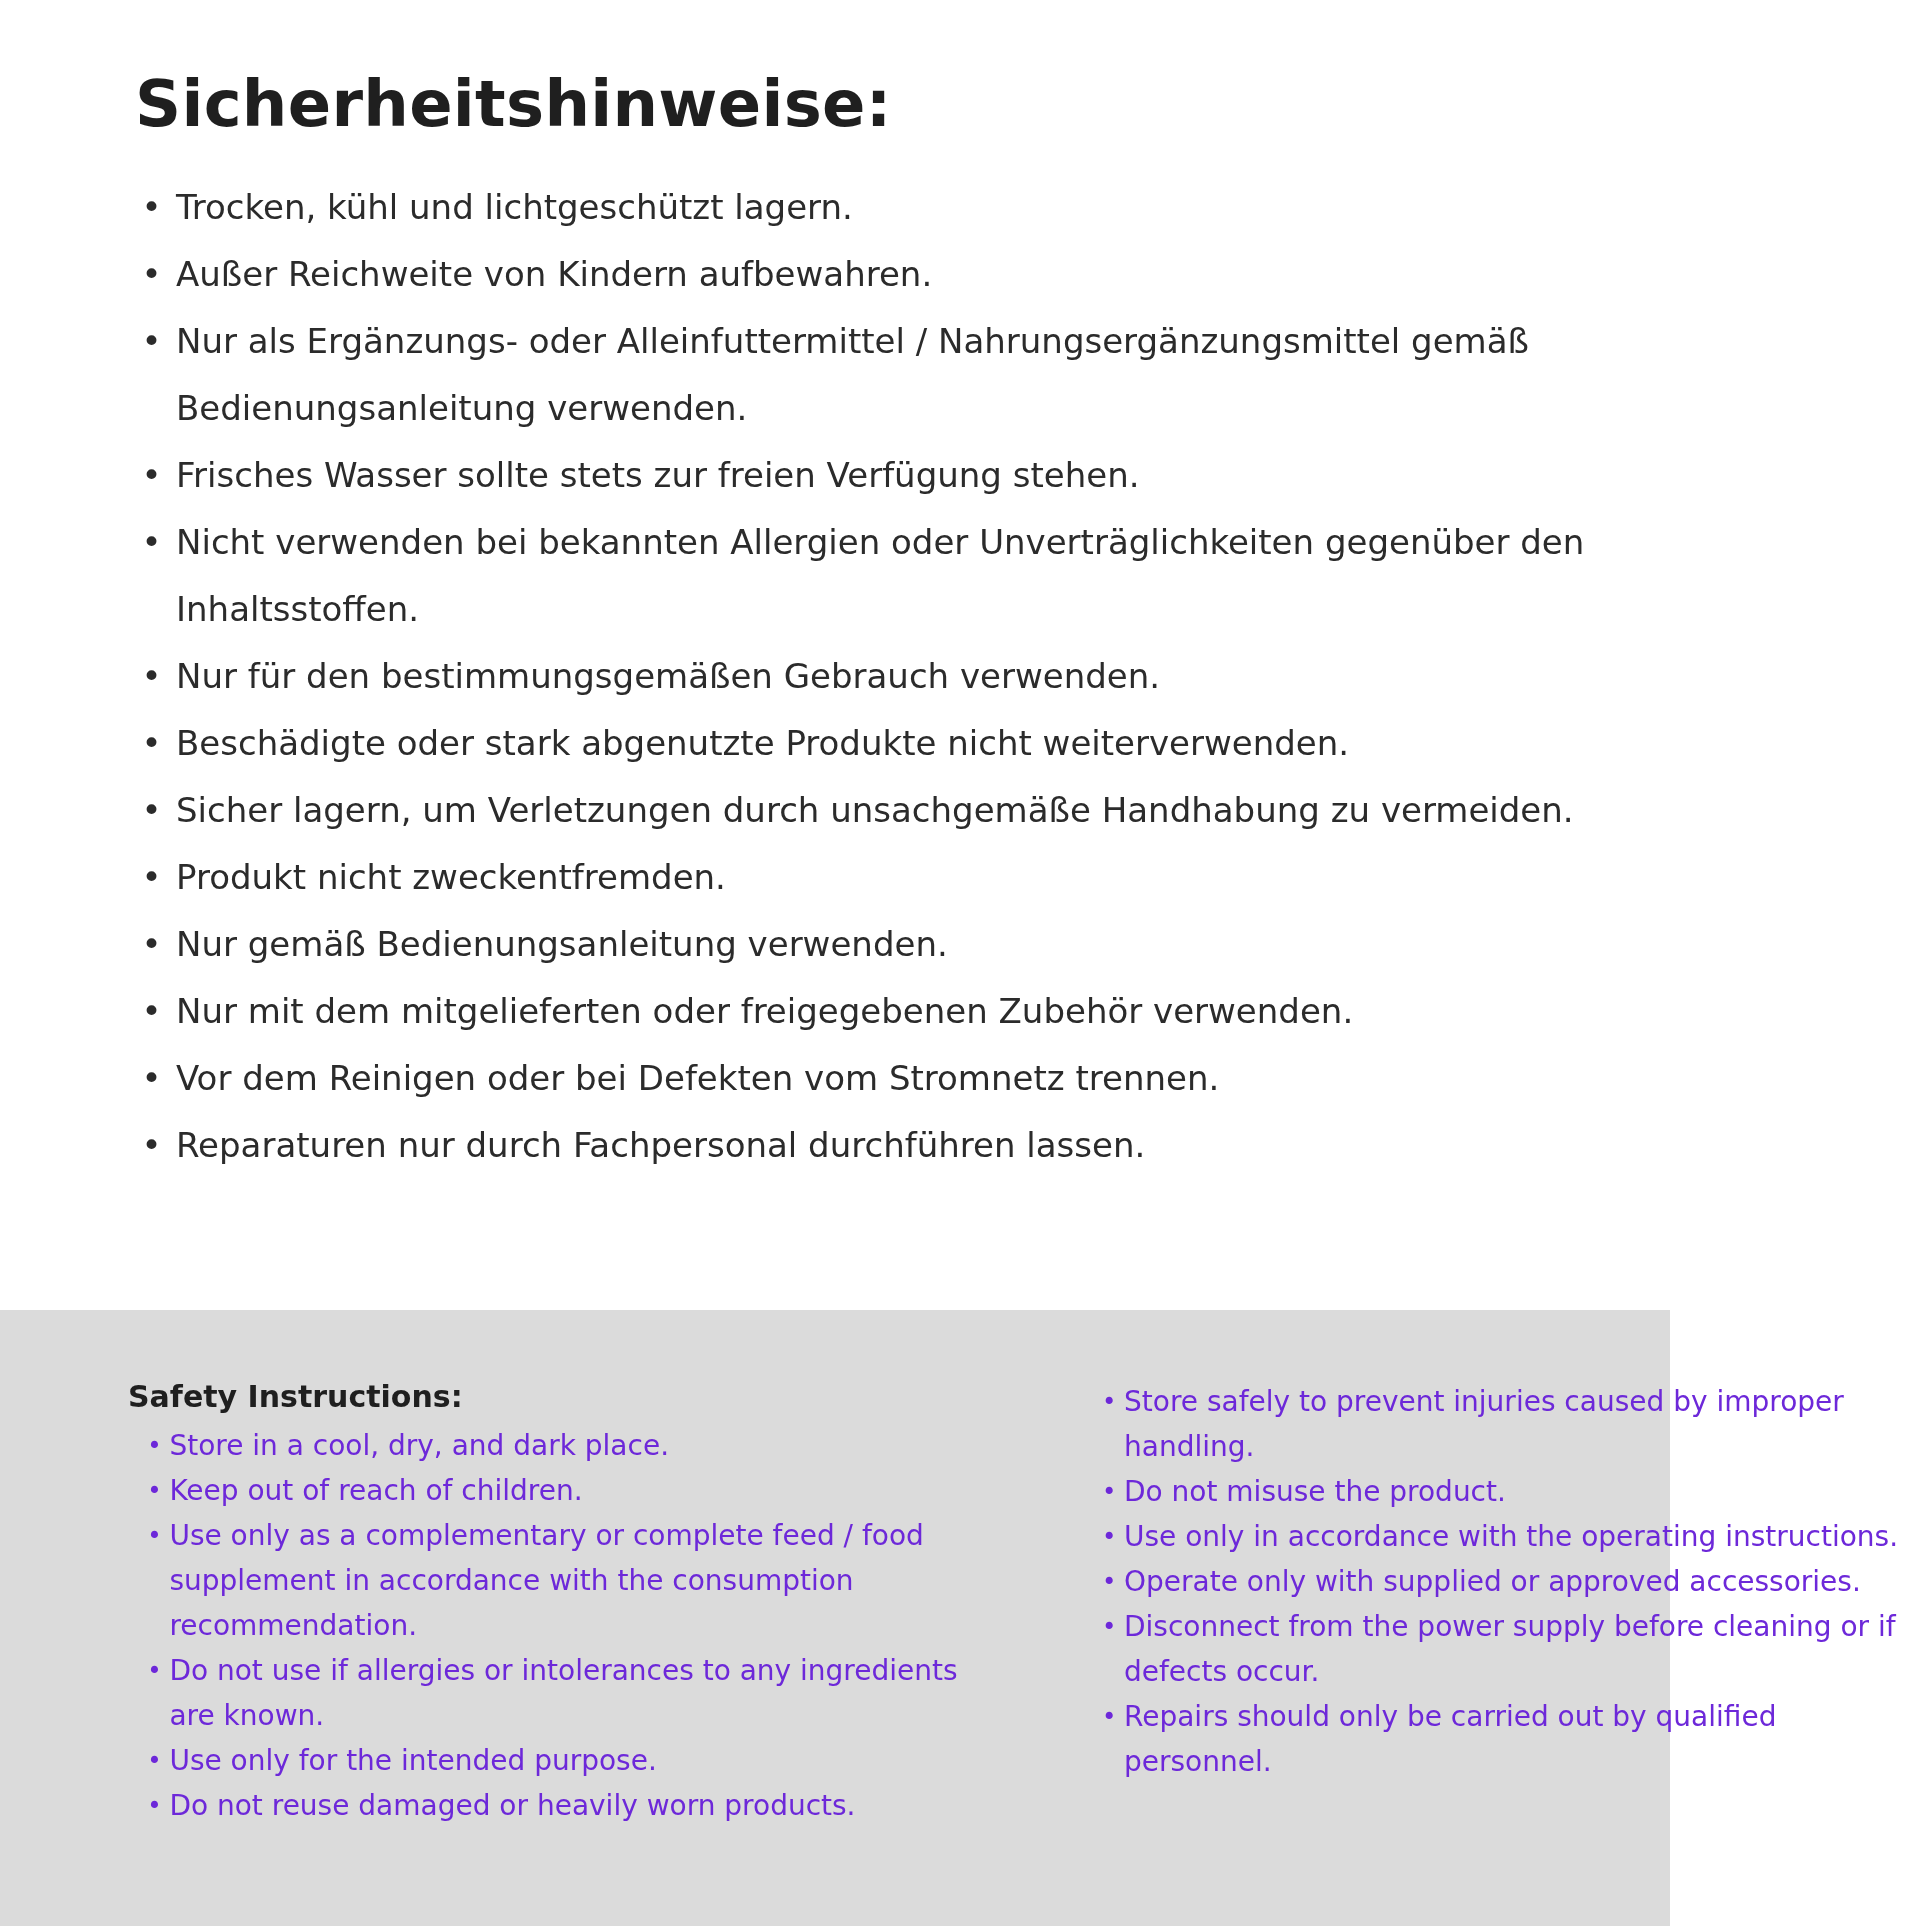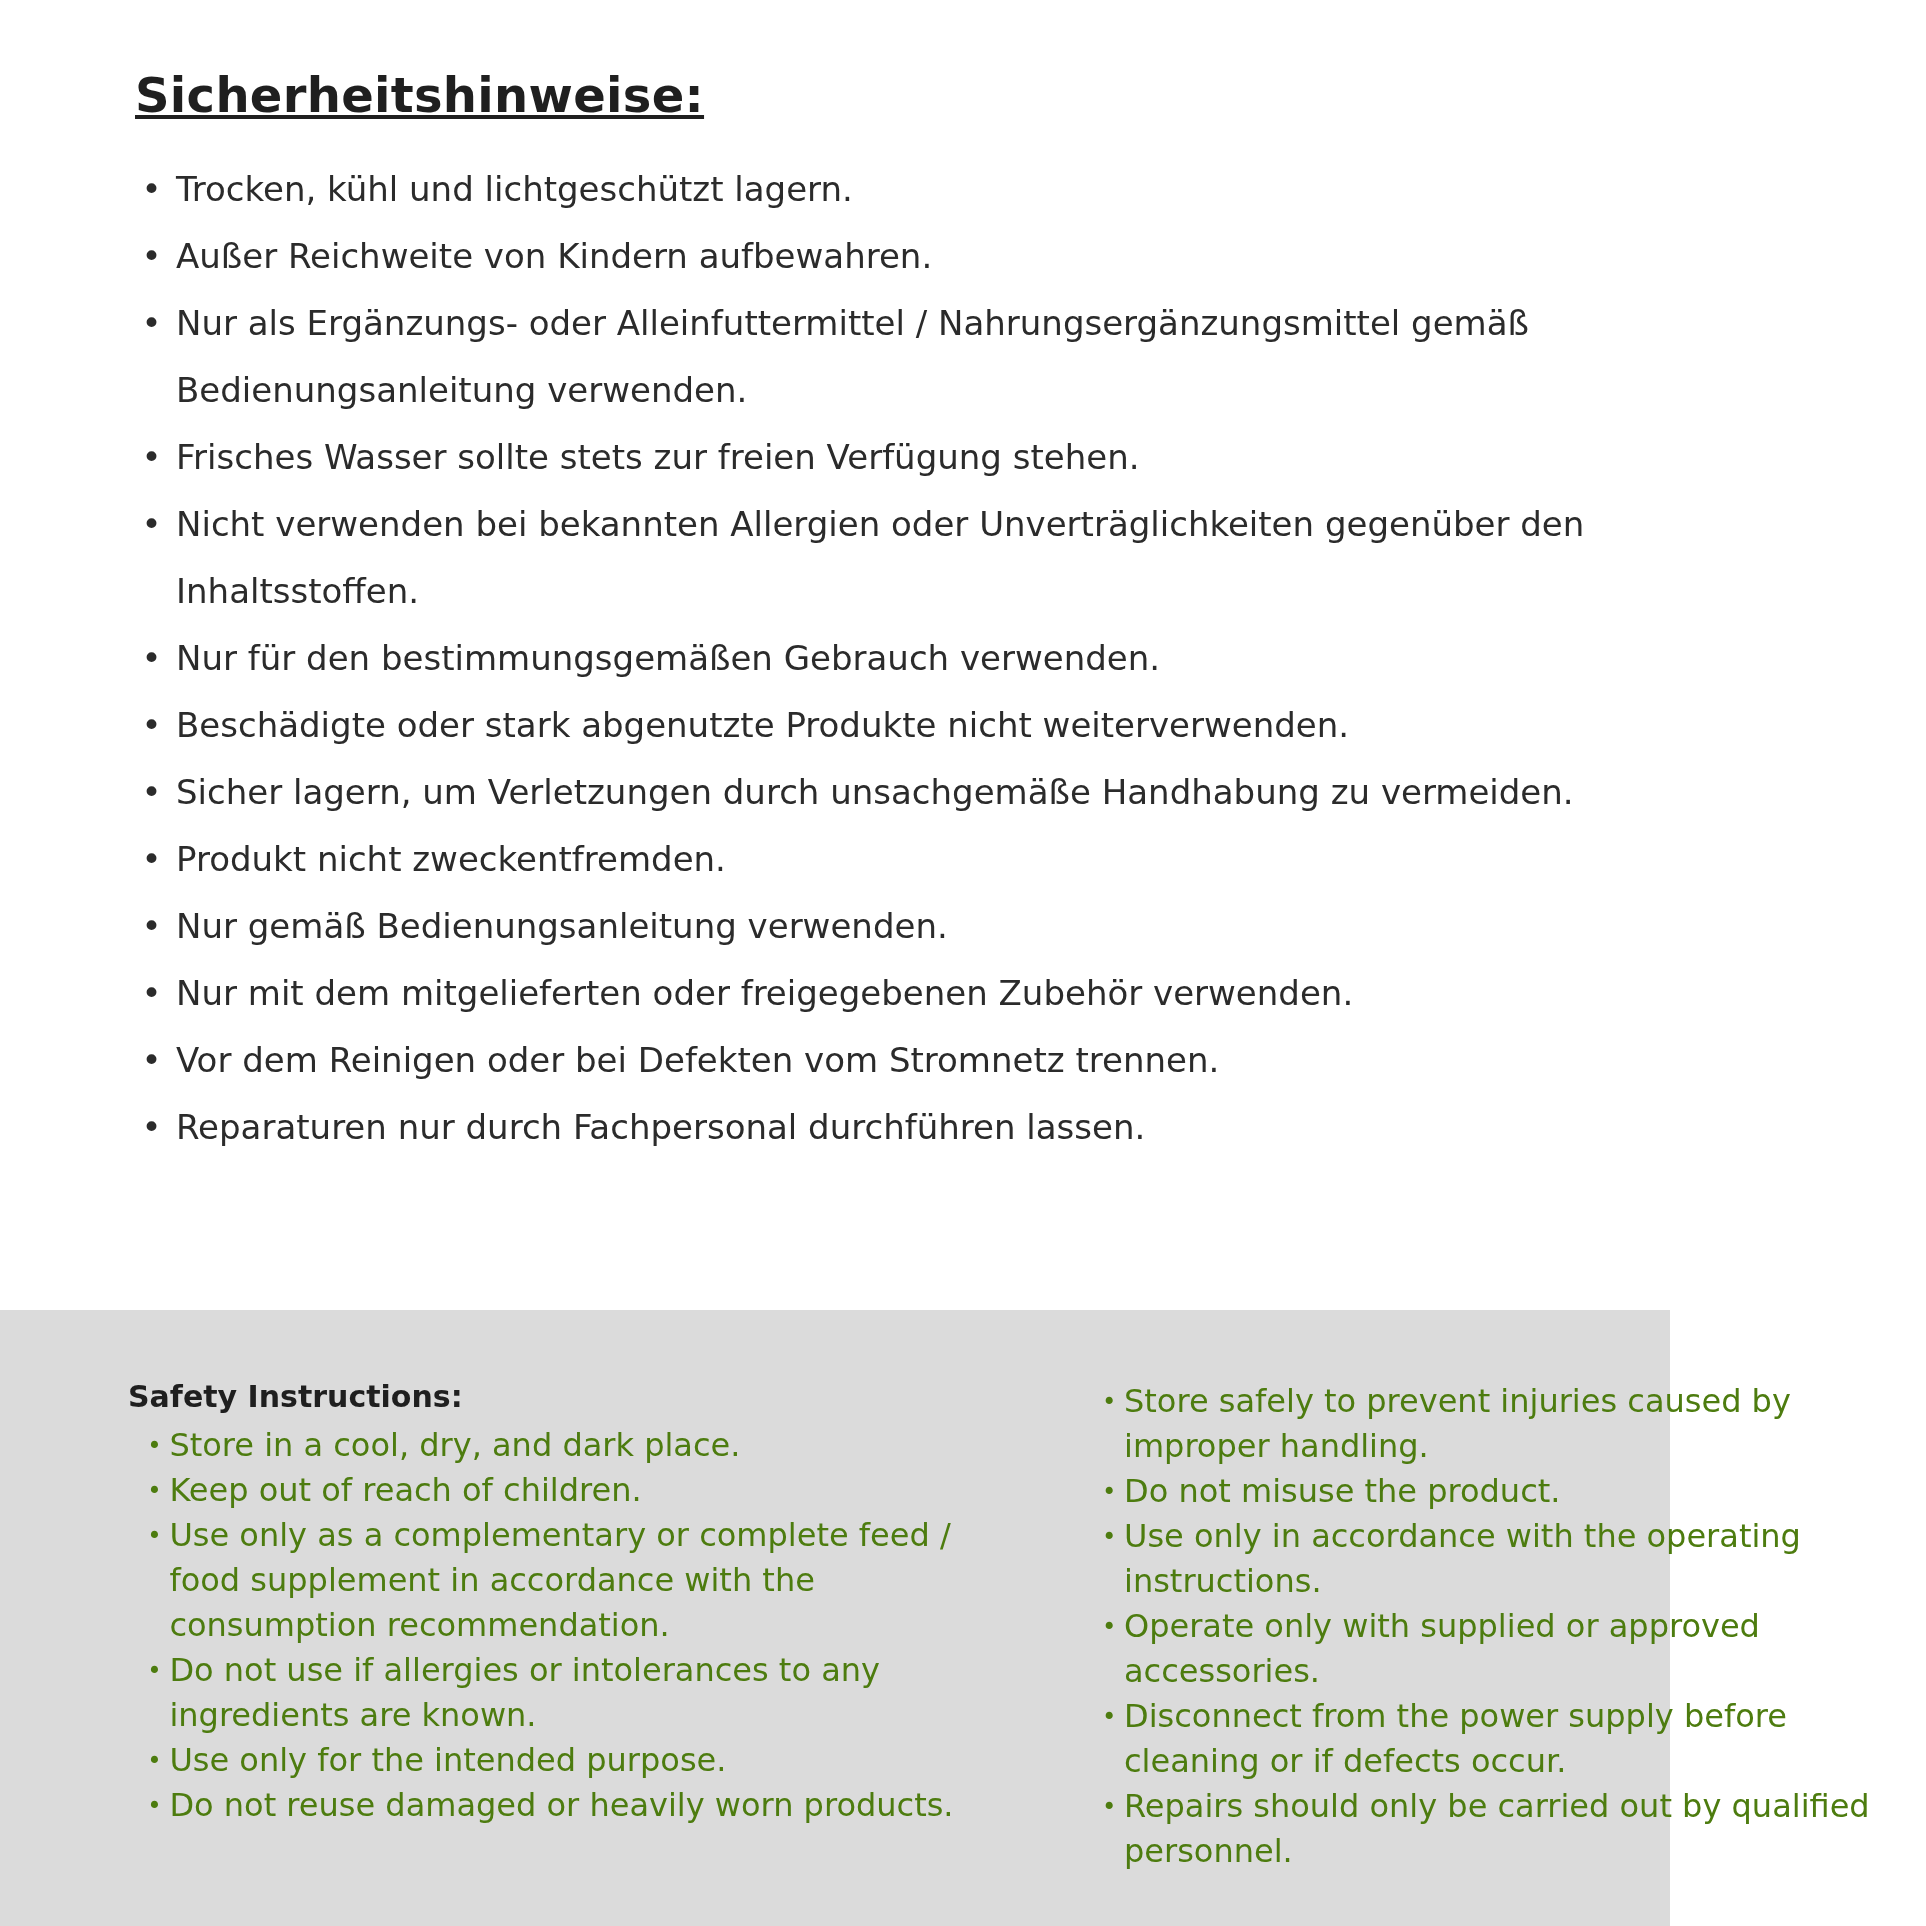--- a/index.html
+++ b/index.html
@@ -19,25 +19,24 @@
   }
 
   
   .german-section{
     position:absolute;
     top:67px;
     left:135px;
     width:1695px;
   }
   .german-title{
-    font-size:48px;
+    font-size:64px;
     font-weight:700;
     color:var(--text-main);
     letter-spacing:0.3px;
-    text-decoration:underline;
   }
   .german-list{
     list-style:none;
     margin-top:33px;
     font-size:34px;
     line-height:67px;
     max-width:1669px;
   }
   .german-list li{
     position:relative;
@@ -64,23 +63,23 @@
   }
   .col-left{width:854px;flex:none;}
   .col-right{width:815px;flex:none;}
   .english-title{
     font-size:30px;
     font-weight:700;
     color:var(--text-main);
   }
   .english-list{
     list-style:none;
-    font-size:32px;
+    font-size:28px;
     line-height:45px;
-    color:#4d7c0f;
+    color:#6d28d9;
   }
   .col-left .english-list{margin-top:9px;padding-left:15.4px;}
   .col-right .english-list{margin-top:0;}
   .english-list li{
     position:relative;
     padding-left:26px;
   }
   .english-list li::before{
     content:"•";
     position:absolute;

